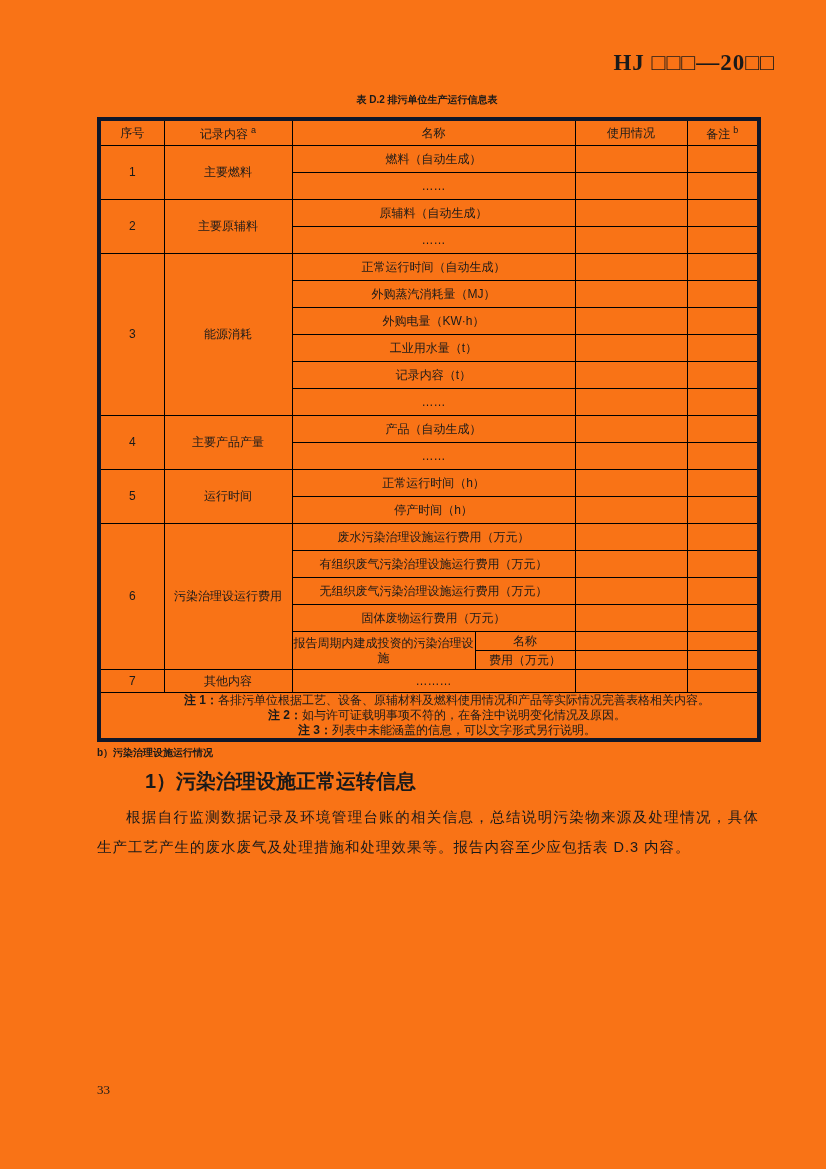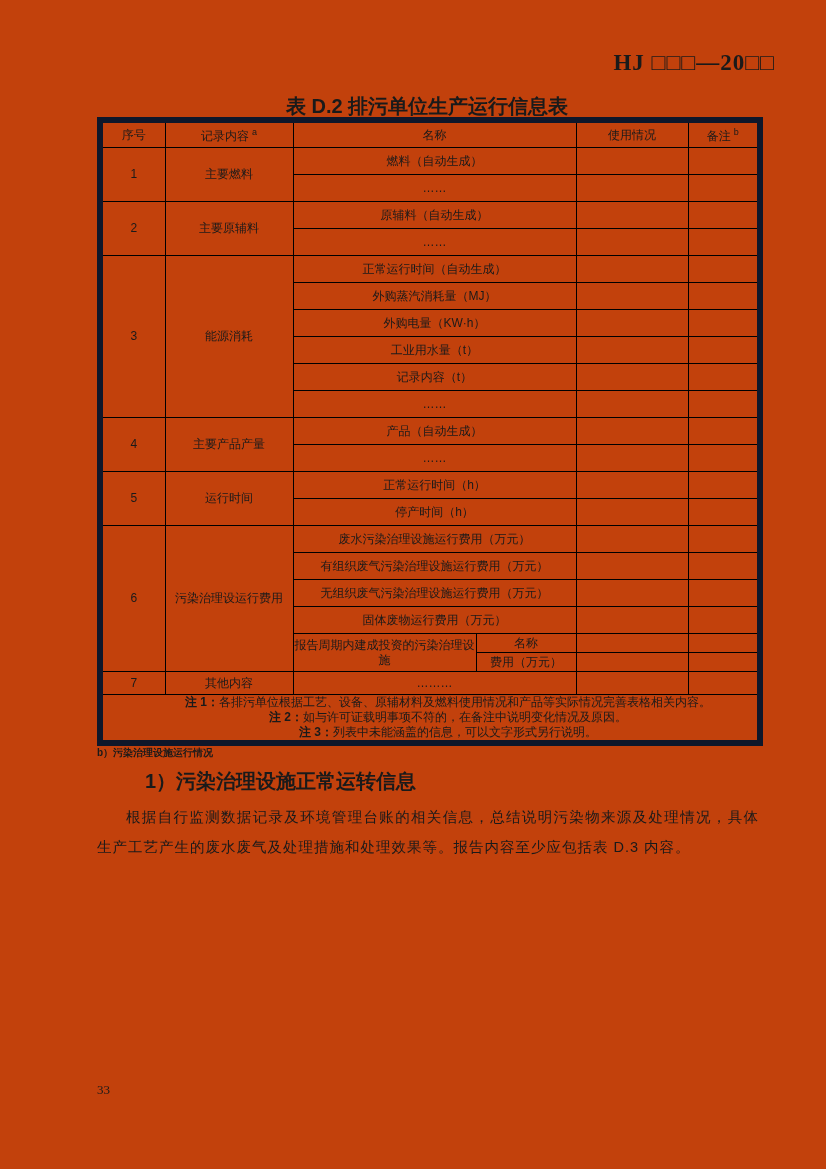--- a/index.html
+++ b/index.html
@@ -1,21 +1,21 @@
 <!DOCTYPE html>
 <html><head>
 <meta charset="utf-8">
 <style>
   html, body { margin: 0; padding: 0; background: #e8e8e8; }
   .page {
     position: relative;
     width: 826px;
     height: 1169px;
     margin: 0 auto;
-    background: #c2410c;
+    background: #f97316;
     color: #1a1a1a;
     font-family: "Liberation Sans", sans-serif;
     overflow: hidden;
   }
 
   
   .doc-header {
     position: absolute;
     top: 50px;
     right: 51px;
@@ -27,32 +27,32 @@
   }
 
   
   .table-title {
     position: absolute;
     top: 93px;
     left: 97px;
     width: 660px;
     text-align: center;
     font-weight: bold;
-    font-size: 20px;
+    font-size: 10px;
   }
 
   
   table.main {
     position: absolute;
     top: 117px;
     left: 97px;
     width: 660px;
     border-collapse: collapse;
     table-layout: fixed;
-    border: 6px solid #0f172a;
+    border: 4px solid #0f172a;
   }
   table.main th, table.main td {
     border: 1px solid #000;
     font-size: 12px;
     font-weight: normal;
     text-align: center;
     vertical-align: middle;
     padding: 0;
     line-height: 1.25;
     overflow: hidden;

